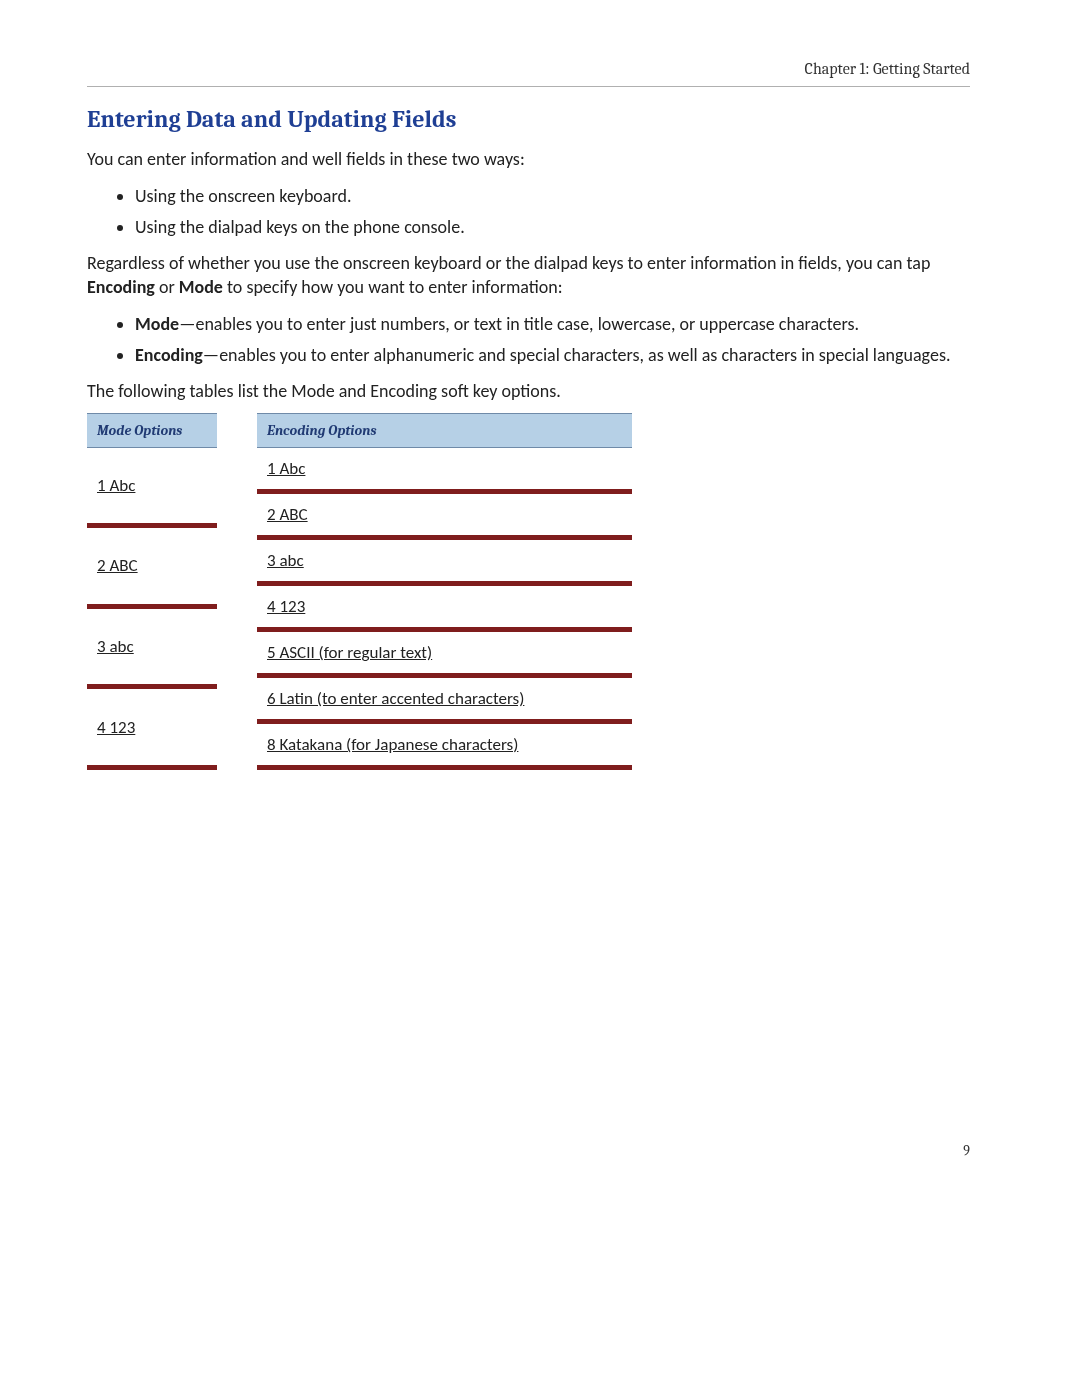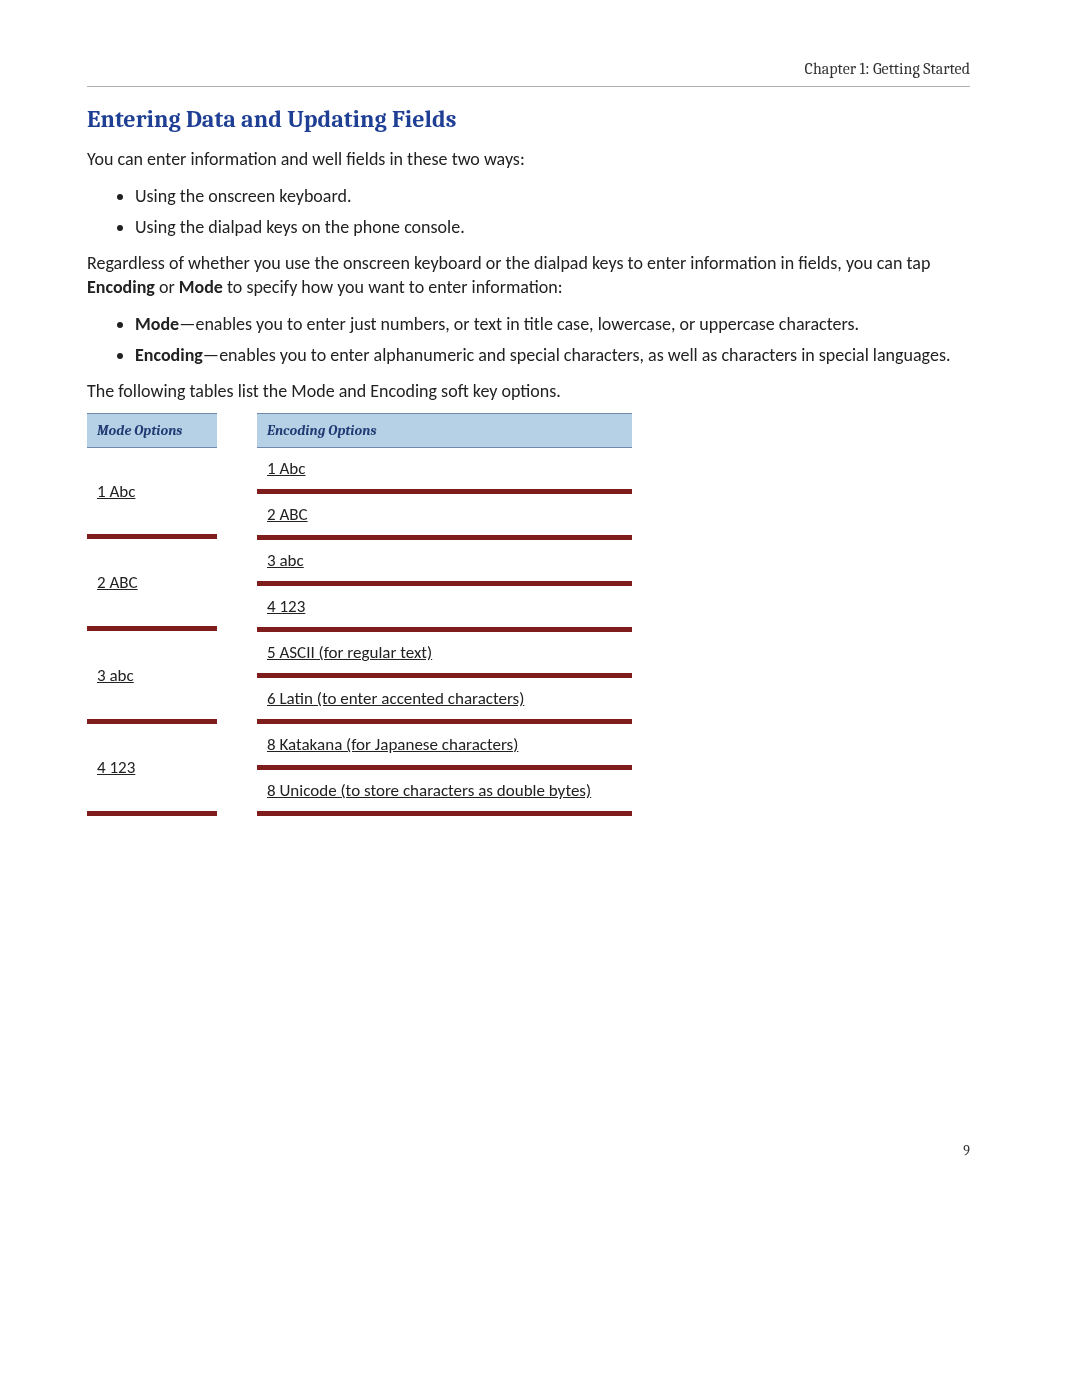--- a/index.html
+++ b/index.html
@@ -162,21 +162,18 @@
           </tr>
         <tr>
             <td>5 ASCII (for regular text)</td>
           </tr>
         <tr>
             <td>6 Latin (to enter accented characters)</td>
           </tr>
         <tr>
             <td>8 Katakana (for Japanese characters)</td>
           </tr>
-        <tr>
-            <td>8 Unicode (to store characters as double bytes)</td>
-          </tr>
       </tbody>
     </table>
   </div>
 
   <div class="page-number">9</div>
 </div>
 
 </body></html>

